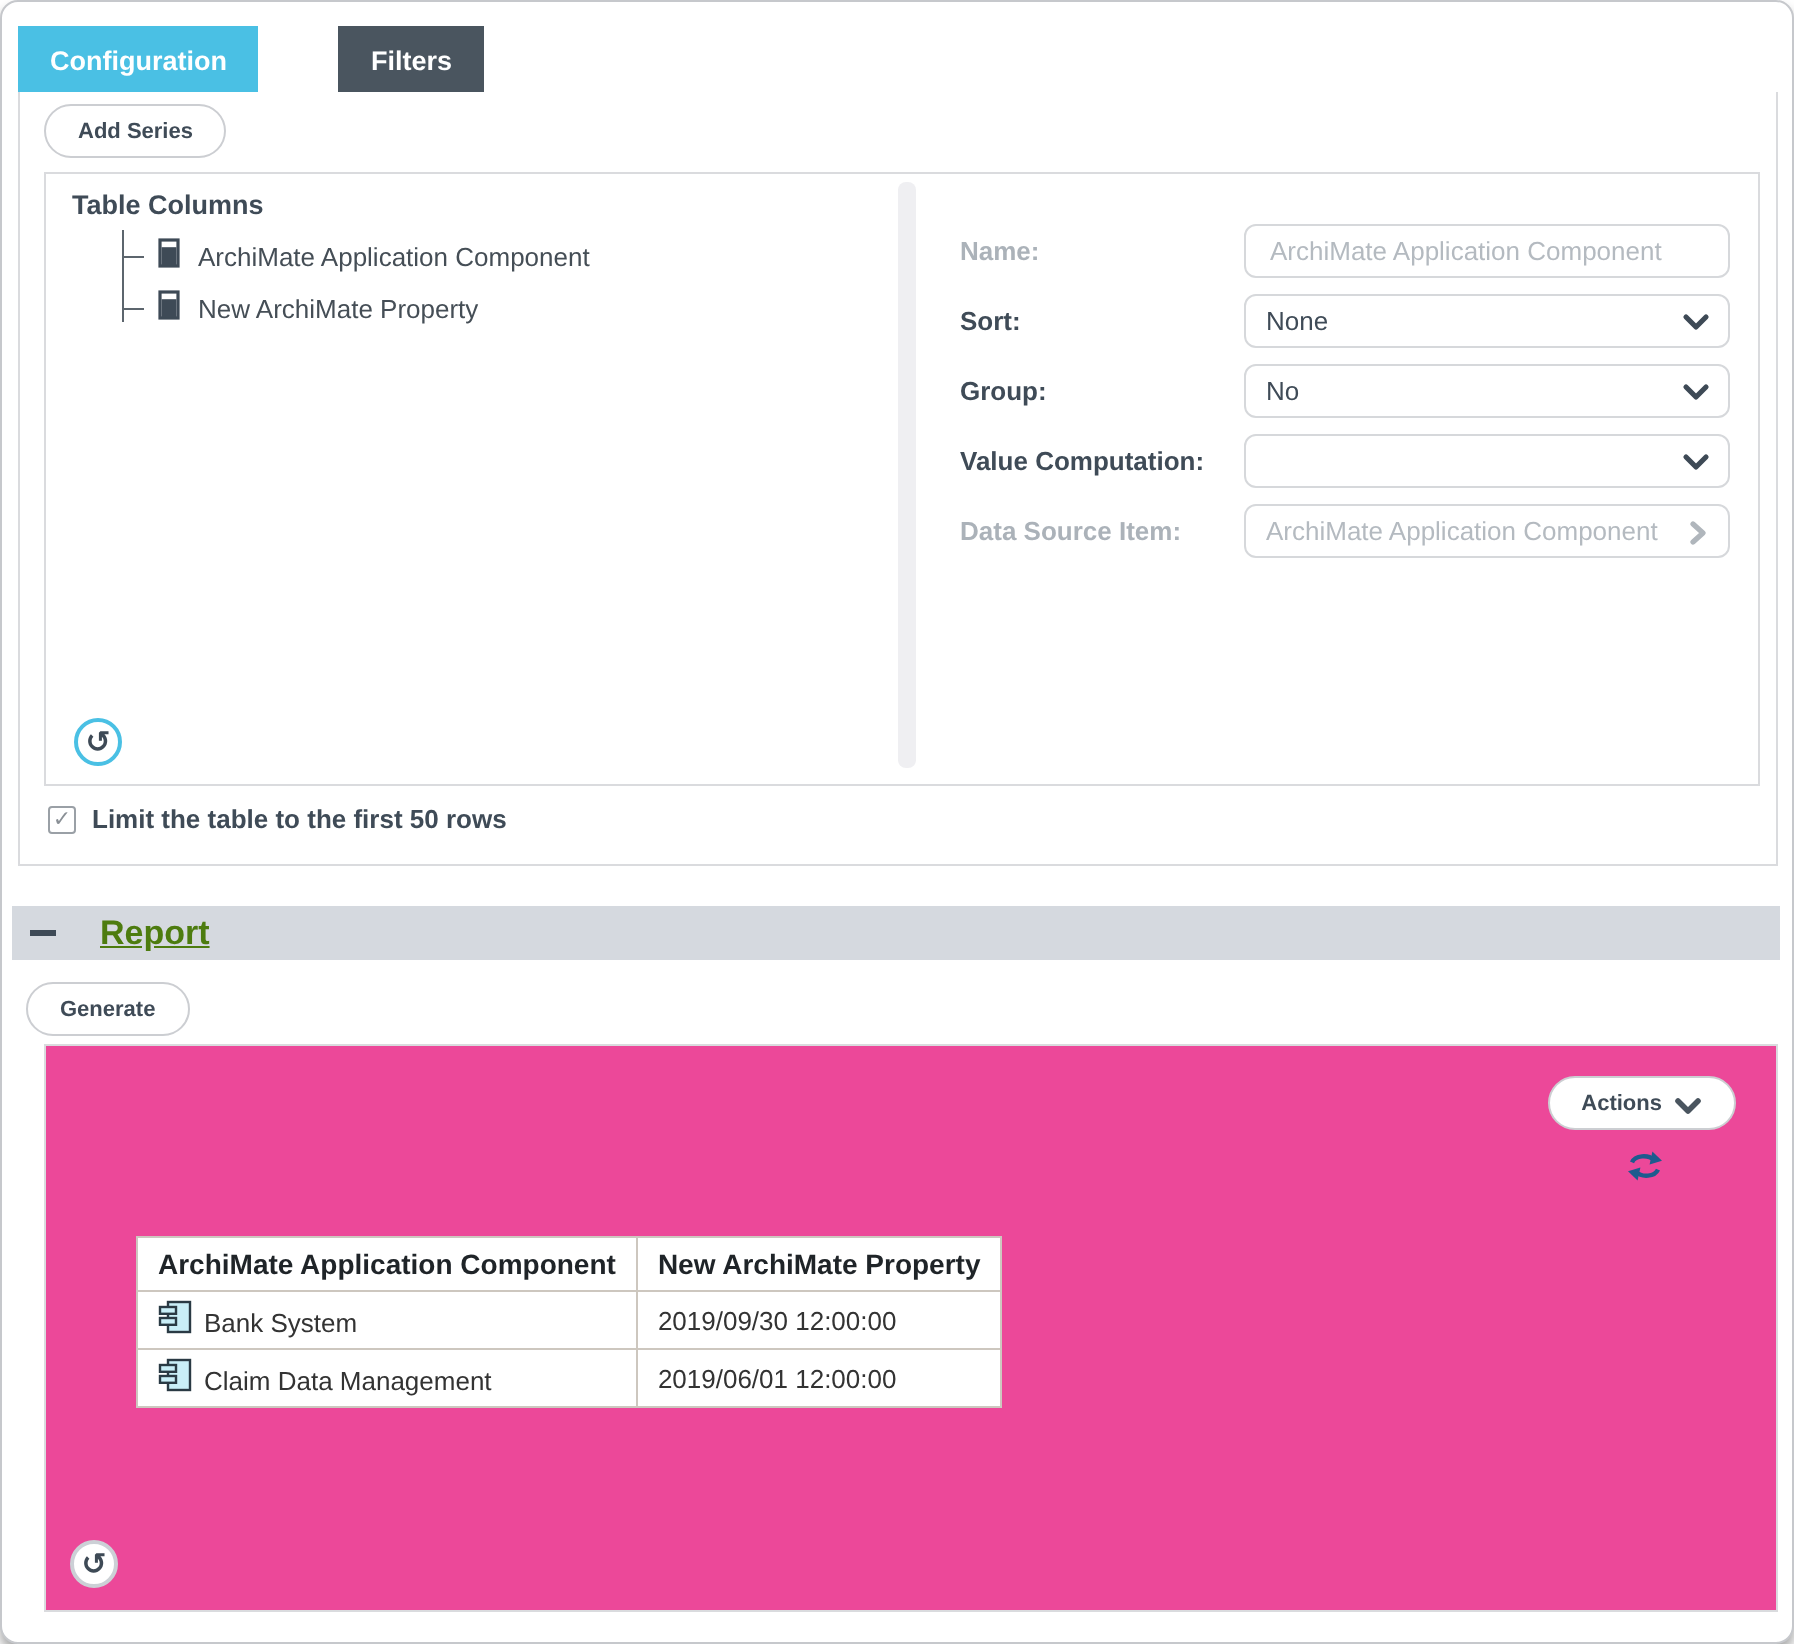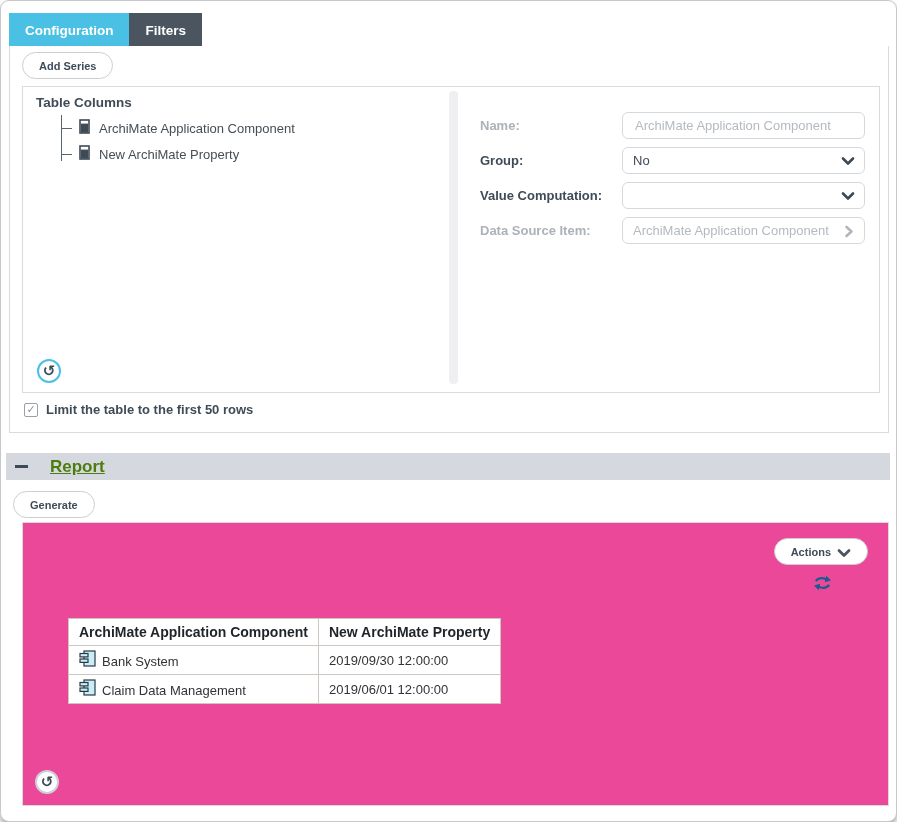--- a/index.html
+++ b/index.html
@@ -4,21 +4,21 @@
 <style>
   html,body{margin:0;padding:0;background:#fff;font-family:"Liberation Sans",sans-serif;}
   *{box-sizing:border-box;}
   .window{position:relative;width:897px;height:822px;background:#fff;border:1px solid #c6c8cc;
           border-radius:9px;box-shadow:0 4px 6px rgba(0,0,0,.35);overflow:hidden;}
 
   
   .tabbar{position:absolute;left:8px;top:12px;right:9px;height:35px;display:flex;align-items:flex-end;}
   .tab{padding:0 16px;line-height:35px;font-size:13.5px;font-weight:700;color:#fff;cursor:pointer;}
   .tab.active{background:#4ac0e4;}
-  .tab.inactive{background:#4a555f;}
+  .tab.inactive{background:#4a555f;margin-left:40px;}
   .tab-filler{flex:1;background:#d5d9df;}
 
   
   .config-panel{position:absolute;left:8px;top:45px;width:880px;height:387px;background:#fff;
                 border:1px solid #dadbde;border-top:none;}
   .pill-btn{display:inline-flex;align-items:center;gap:6px;height:27px;padding:0 16px;background:#fff;
             border:1px solid #ccced2;border-radius:14px;font-size:11px;font-weight:700;color:#3f4b57;cursor:pointer;}
   .addseries{position:absolute;left:12px;top:6px;}
   .inner-box{position:absolute;left:12px;top:40px;width:858px;height:307px;border:1px solid #dadbde;background:#fff;}
 
@@ -123,20 +123,31 @@
 
       <div class="form">
 
         <div class="frow">
           <div class="flabel dim">Name:</div>
           <div class="ffield dim" style="padding-right:10px;">
             <input type="text" disabled="" placeholder="ArchiMate Application Component" style="">
           </div>
         </div>
 
+        <div class="frow">
+          <div class="flabel">Sort:</div>
+          <div class="ffield">
+            <span>None</span>
+            <span class="chev">
+              <svg width="14" height="12" viewBox="0 0 14 12">
+                <path d="M2 3.5 L7 8.5 L12 3.5" fill="none" stroke="#3e4a56" stroke-width="2.6" stroke-linecap="round" stroke-linejoin="round"></path>
+              </svg>
+            </span>
+          </div>
+        </div>
 
         <div class="frow">
           <div class="flabel">Group:</div>
           <div class="ffield">
             <span>No</span>
             <span class="chev">
               <svg width="14" height="12" viewBox="0 0 14 12">
                 <path d="M2 3.5 L7 8.5 L12 3.5" fill="none" stroke="#3e4a56" stroke-width="2.6" stroke-linecap="round" stroke-linejoin="round"></path>
               </svg>
             </span>

